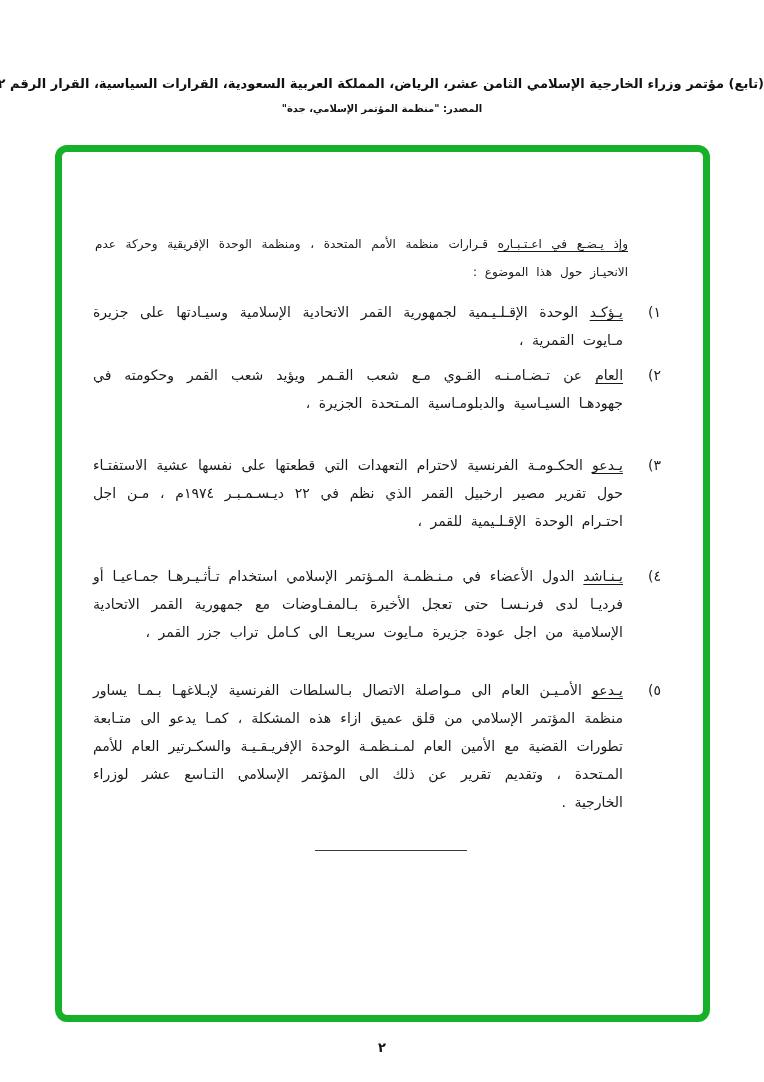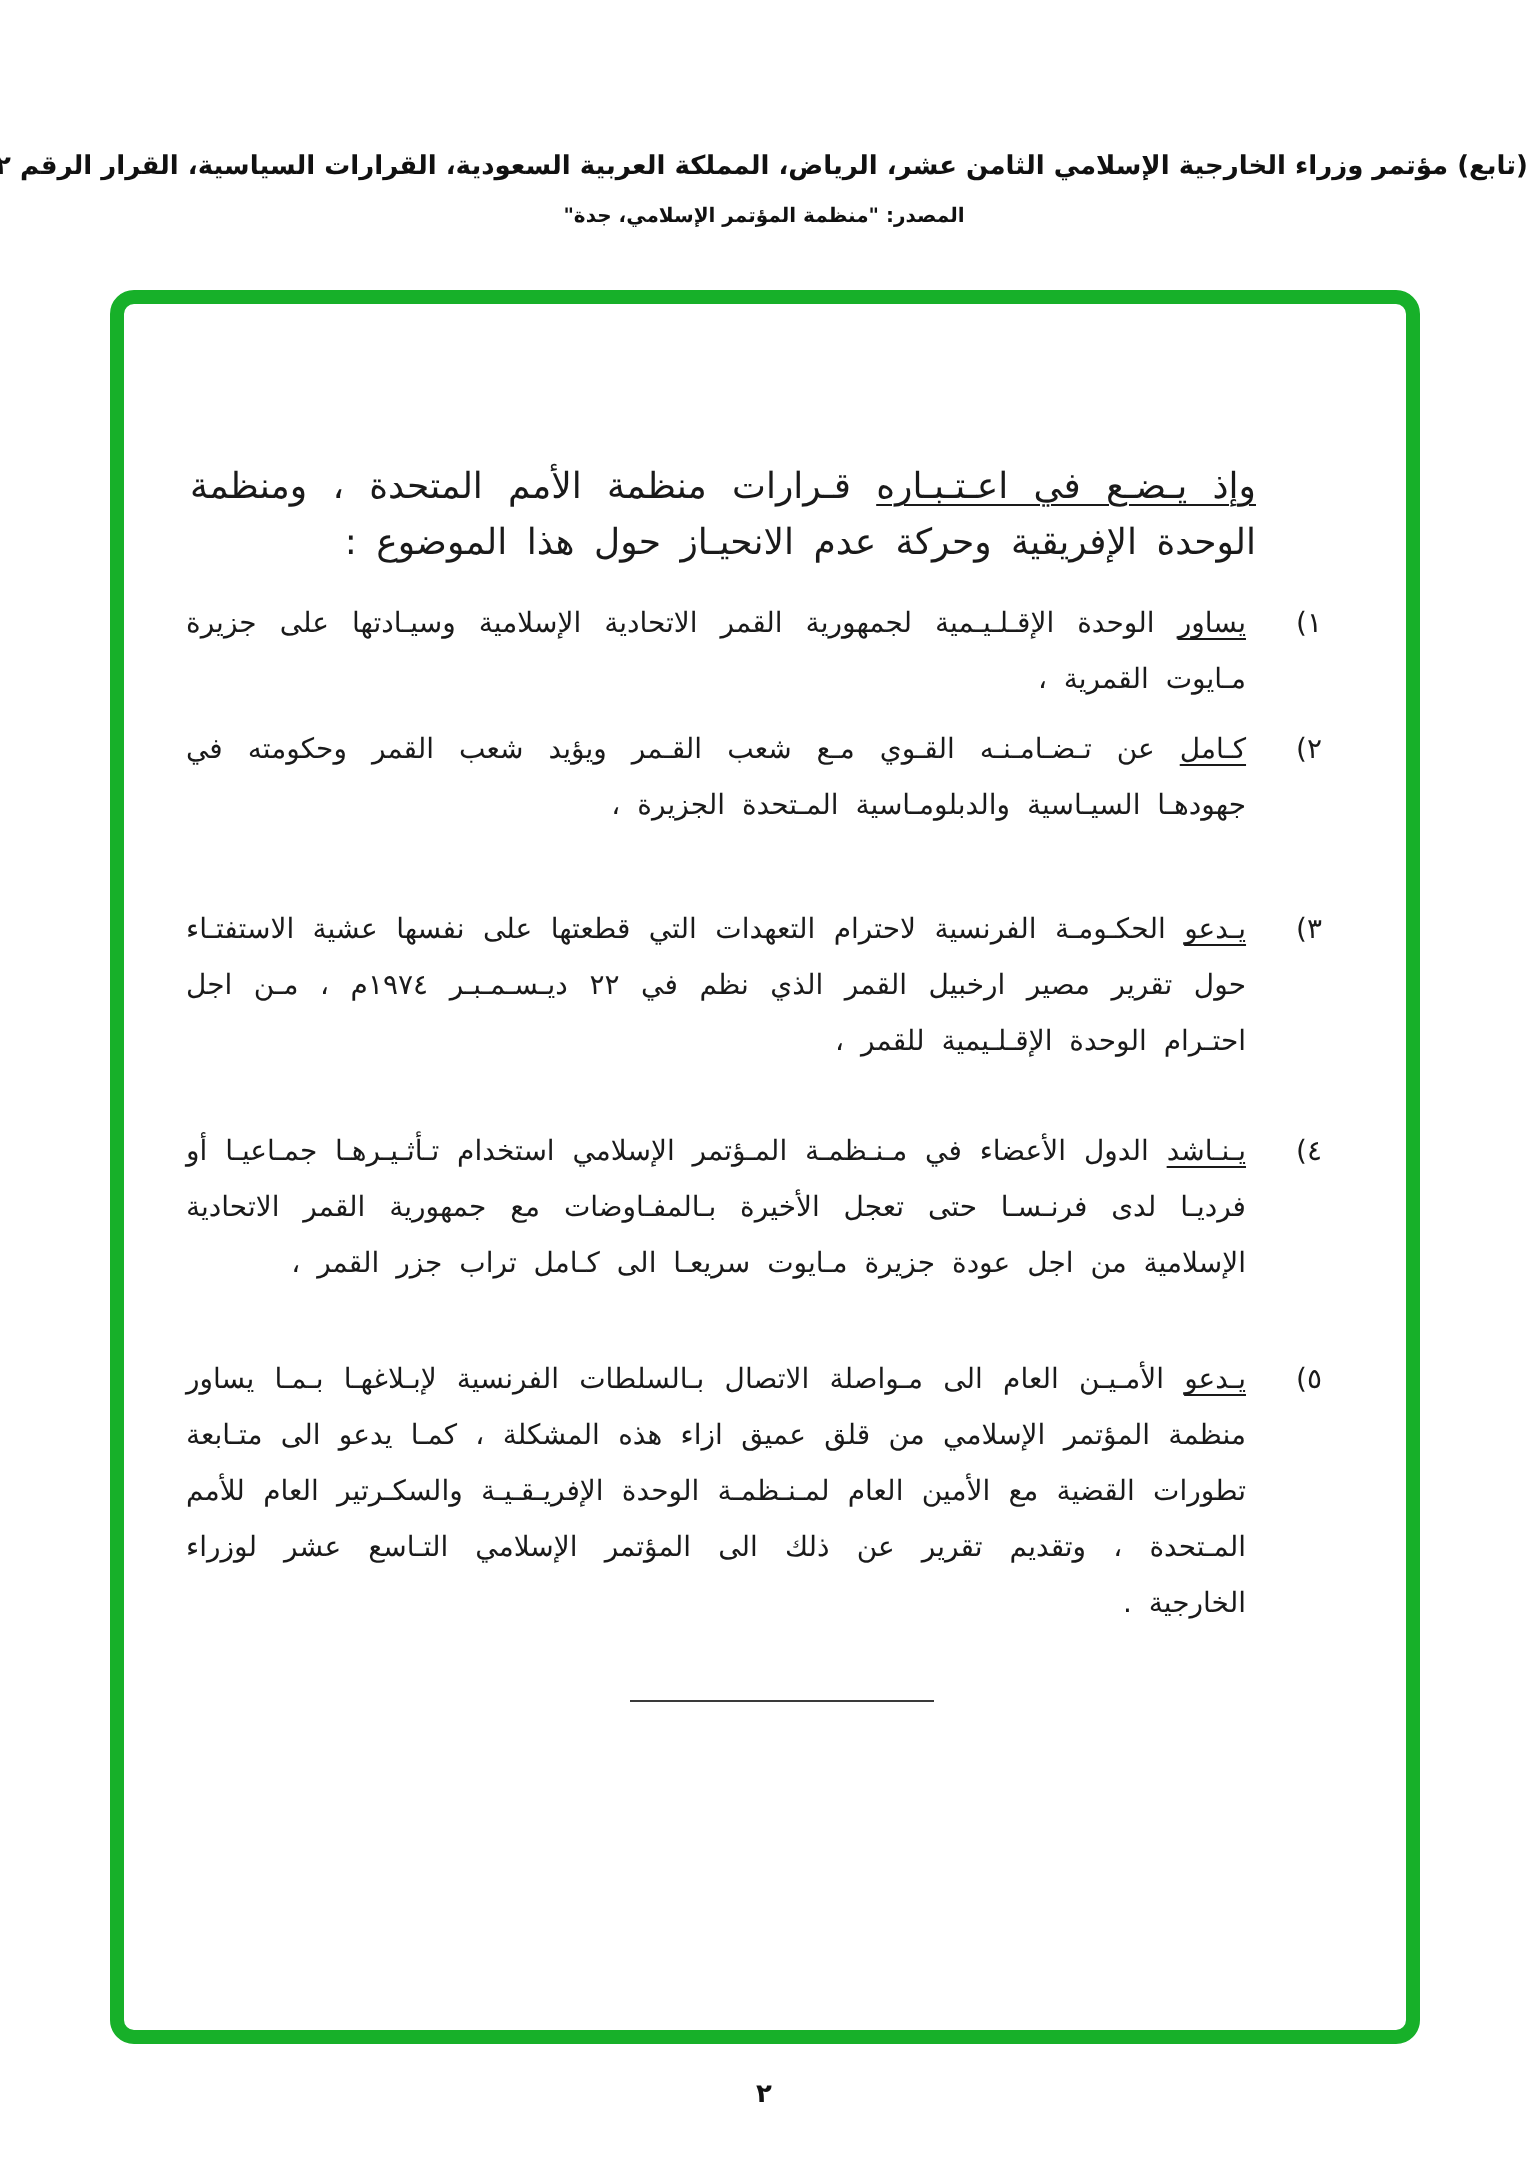--- a/index.html
+++ b/index.html
@@ -16,21 +16,21 @@
   .hdr2{
     position:absolute;top:103px;left:0;right:0;
     text-align:center;font-size:10px;font-weight:700;color:#111;
   }
   .frame{
     position:absolute;left:55px;top:145px;width:641px;height:863px;
     border:7px solid #17b029;border-radius:12px;background:#fff;
   }
   .block{
     position:absolute;right:75px;width:533px;
-    font-size:18px;line-height:28px;word-spacing:4px;
+    font-size:12px;line-height:28px;word-spacing:4px;
     text-align:justify;color:#1a1a1a;
   }
   .item{
     position:absolute;right:42px;width:568px;display:flex;
     flex-direction:row;gap:12px;direction:rtl;
     font-size:14px;line-height:28px;color:#1a1a1a;
   }
   .item .marker{flex:0 0 26px;text-align:right;}
   .item .itext{flex:0 0 530px;width:530px;text-align:justify;word-spacing:4px;}
   .uw{text-decoration:underline;text-underline-offset:3px;text-decoration-thickness:1px;}
@@ -51,26 +51,26 @@
 
 <div class="frame">
 
   <div class="block" style="top:78px;">
     <span class="uw">وإذ يـضـع في اعـتـبـاره</span>
     <span>قـرارات منظمة الأمم المتحدة ، ومنظمة الوحدة الإفريقية وحركة عدم الانحيـاز حول هذا الموضوع :</span>
   </div>
 
   <div class="item" style="top:146px;">
     <span class="marker">١)</span>
-    <span class="itext"><span class="uw">يساور</span> <span>الوحدة الإقـلـيـمية لجمهورية القمر الاتحادية الإسلامية وسيـادتها على جزيرة مـايوت القمرية ،</span></span>
+    <span class="itext"><span class="uw">يـؤكـد</span> <span>الوحدة الإقـلـيـمية لجمهورية القمر الاتحادية الإسلامية وسيـادتها على جزيرة مـايوت القمرية ،</span></span>
   </div>
 
   <div class="item" style="top:209px;">
     <span class="marker">٢)</span>
-    <span class="itext"><span class="uw">كـامل</span> <span>عن تـضـامـنـه القـوي مـع شعب القـمر ويؤيد شعب القمر وحكومته في جهودهـا السيـاسية والدبلومـاسية المـتحدة الجزيرة ،</span></span>
+    <span class="itext"><span class="uw">العام</span> <span>عن تـضـامـنـه القـوي مـع شعب القـمر ويؤيد شعب القمر وحكومته في جهودهـا السيـاسية والدبلومـاسية المـتحدة الجزيرة ،</span></span>
   </div>
 
   <div class="item" style="top:299px;">
     <span class="marker">٣)</span>
     <span class="itext"><span class="uw">يـدعو</span> <span>الحكـومـة الفرنسية لاحترام التعهدات التي قطعتها على نفسها عشية الاستفتـاء حول تقرير مصير ارخبيل القمر الذي نظم في ٢٢ ديـسـمـبـر ١٩٧٤م ، مـن اجل احتـرام الوحدة الإقـلـيمية للقمر ،</span></span>
   </div>
 
   <div class="item" style="top:410px;">
     <span class="marker">٤)</span>
     <span class="itext"><span class="uw">يـنـاشد</span> <span>الدول الأعضاء في مـنـظمـة المـؤتمر الإسلامي استخدام تـأثـيـرهـا جمـاعيـا أو فرديـا لدى فرنـسـا حتى تعجل الأخيرة بـالمفـاوضات مع جمهورية القمر الاتحادية الإسلامية من اجل عودة جزيرة مـايوت سريعـا الى كـامل تراب جزر القمر ،</span></span>

